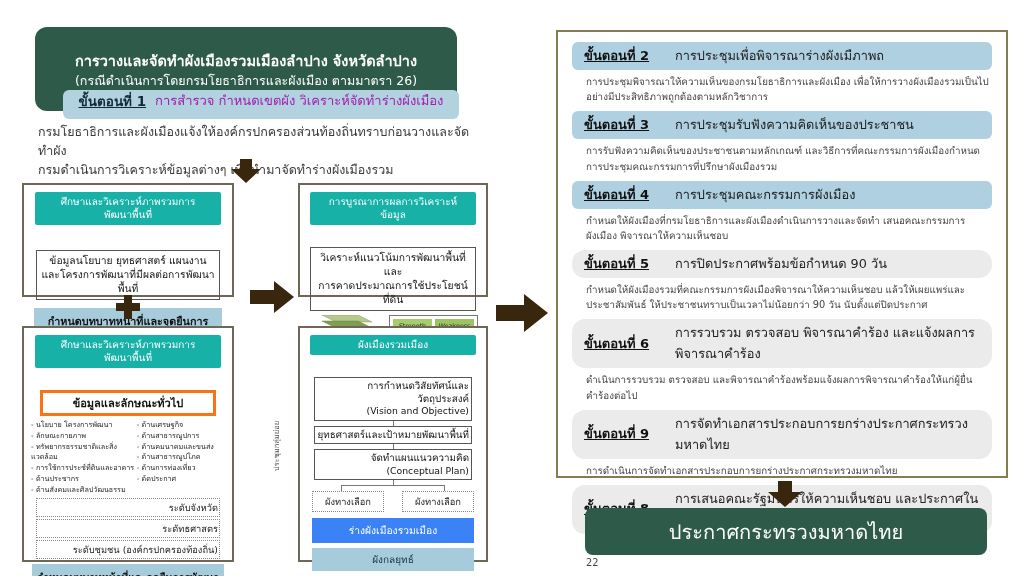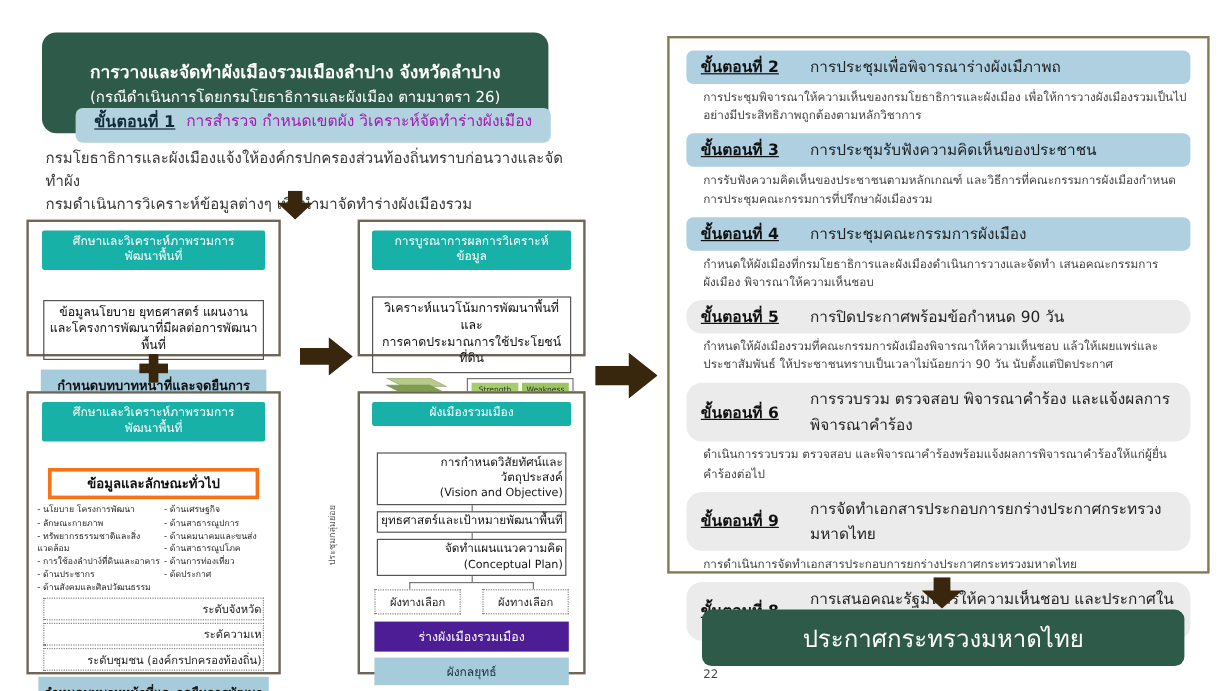--- a/index.html
+++ b/index.html
@@ -52,21 +52,21 @@
     font-size:6.3px; color:#2b2b2b; line-height:1.25; }
   .analysis-label { font-size:6.3px; color:#333; margin-top:2px; letter-spacing:.3px; }
 
   #mid-box2 { left:298px; top:326px; width:190px; height:236px; }
   .plan-note { border:1px solid #555; margin:0 14px; padding:2px; font-size:9.8px; text-align:right; line-height:1.3; color:#111; }
   .plan-note .latin { font-size:9.3px; }
   .vline { width:1px; height:5px; background:#777; margin:0 auto; }
   .branch { width:104px; height:6px; margin:0 auto; border-left:1px solid #777; border-right:1px solid #777; border-top:1px solid #777; }
   .alt-row { display:flex; justify-content:space-between; padding:0 12px; }
   .alt-box { border:1px dotted #888; width:72px; text-align:center; font-size:9.3px; color:#222; padding:2px 1px; }
-  .draft-bar { background:#4c1d95; color:#fff; margin:6px 12px 0; text-align:center; font-size:10.3px; padding:4px 2px; }
+  .draft-bar { background:#3b82f6; color:#fff; margin:6px 12px 0; text-align:center; font-size:10.3px; padding:4px 2px; }
   .lightblue-bar { background:#a6cbdb; color:#15303c; margin:5px 12px 0; text-align:center; font-size:10px; padding:4px 2px; }
   .side-vertical-label { position:absolute; left:241px; top:440px; width:70px; height:12px;
     transform:rotate(-90deg); font-size:7.5px; color:#555; text-align:center; }
 
   
   .glyph { position:absolute; }
 
   
   .right-panel { position:absolute; left:556px; top:30px; width:452px; height:448px;
     border:2px solid #857b52; background:#fff; padding:10px 14px 6px; }
@@ -121,35 +121,35 @@
   </svg>
 
   <div class="fcbox" id="left-box2">
     <div class="teal-head">ศึกษาและวิเคราะห์ภาพรวมการพัฒนาพื้นที่</div>
     <div class="data-title">ข้อมูลและลักษณะทั่วไป</div>
     <div class="bullets">
       <div class="col c1">
         <div>- นโยบาย โครงการพัฒนา</div>
         <div>- ลักษณะกายภาพ</div>
         <div>- ทรัพยากรธรรมชาติและสิ่งแวดล้อม</div>
-        <div>- การใช้องลำปาง์ที่ดินและอาคาร</div>
+        <div>- การใช้การประช์ที่ดินและอาคาร</div>
         <div>- ด้านประชากร</div>
         <div>- ด้านสังคมและศิลปวัฒนธรรม</div>
       </div>
       <div class="col c2">
         <div>- ด้านเศรษฐกิจ</div>
         <div>- ด้านสาธารณูปการ</div>
         <div>- ด้านคมนาคมและขนส่ง</div>
         <div>- ด้านสาธารณูปโภค</div>
         <div>- ด้านการท่องเที่ยว</div>
         <div>- ด้ดประกาศ</div>
       </div>
     </div>
     <div class="level-box">ระดับจังหวัด</div>
-    <div class="level-box">ระดัความเห</div>
+    <div class="level-box">ระดัทธศาสตร</div>
     <div class="level-box">ระดับชุมชน (องค์กรปกครองท้องถิ่น)</div>
     <div class="blue-bar">กำหนดบทบาทหน้าที่และจุดยืนการพัฒนา</div>
     <div class="map-strip">
       <svg width="80" height="34" viewBox="0 0 80 34">
         <rect width="80" height="34" fill="#7a9a58"></rect>
         <rect x="0" y="0" width="22" height="34" fill="#55703c"></rect>
         <rect x="24" y="3" width="12" height="8" fill="#c9b98a"></rect>
         <rect x="40" y="6" width="10" height="9" fill="#b8a878"></rect>
         <rect x="55" y="2" width="14" height="7" fill="#cfc29a"></rect>
         <rect x="28" y="16" width="9" height="8" fill="#d8cba2"></rect>

